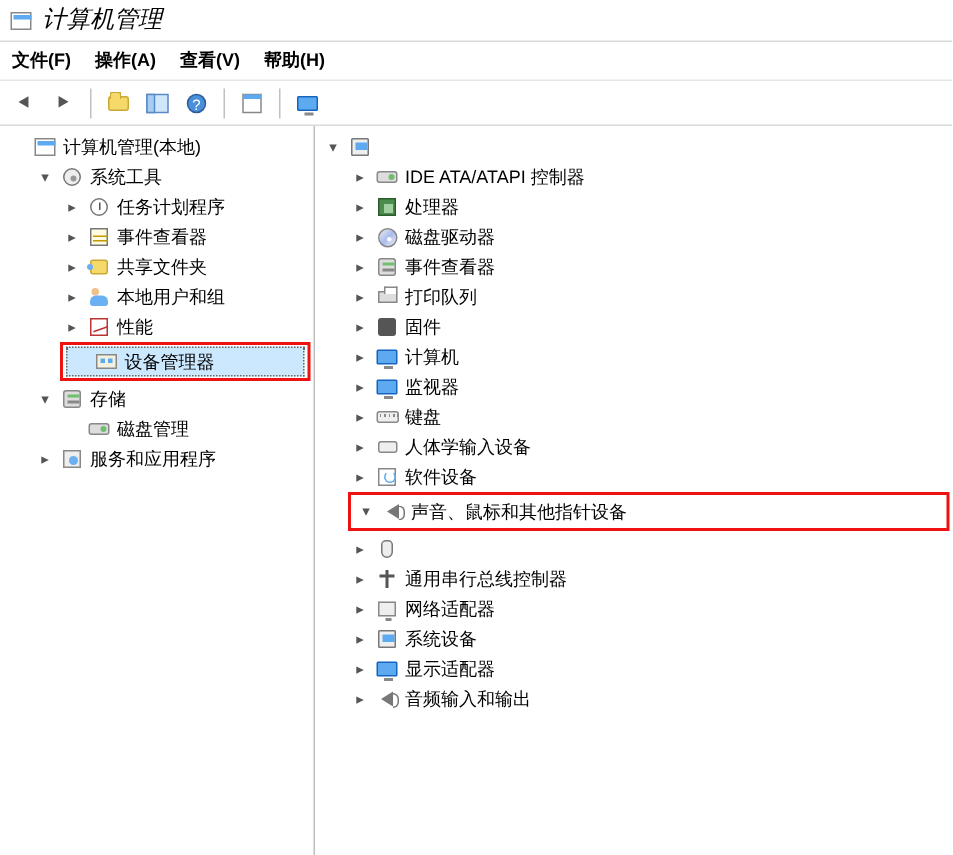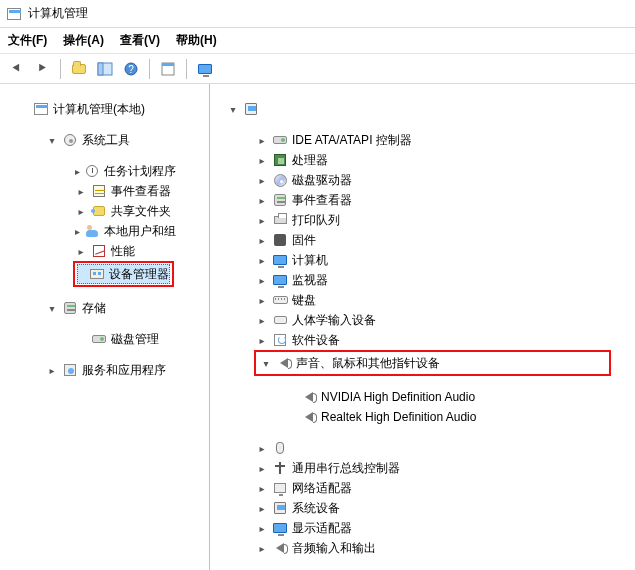--- a/index.html
+++ b/index.html
@@ -15,21 +15,21 @@
   }
   .titlebar {
     display: flex;
     align-items: center;
     gap: 6px;
     padding: 4px 6px;
     background: #fff;
     border-bottom: 1px solid #d9d9d9;
     height: 28px;
   }
-  .titlebar .title { font-size: 12px; }
+  .titlebar .title { font-size: 16px; font-style: italic; }
   .menubar {
     display: flex;
     gap: 16px;
     padding: 4px 8px;
     height: 26px;
     align-items: center;
     border-bottom: 1px solid #e5e5e5;
   }
   .menu-item { cursor: default; font-weight: bold; }
   .toolbar {
@@ -55,21 +55,21 @@
     width: 210px;
     border-right: 1px solid #c0c0c0;
     padding: 4px 2px;
     overflow: auto;
   }
   .right-pane {
     flex: 1;
     padding: 4px 2px;
     overflow: auto;
   }
-  .tree ul { list-style: none; margin: 11px; padding-left: 18px; }
+  .tree ul { list-style: none; margin: 0; padding-left: 18px; }
   .tree > ul { padding-left: 2px; }
   .tree li { margin: 0; }
   .node {
     display: flex;
     align-items: center;
     height: 20px;
     gap: 4px;
     padding: 0 2px;
     white-space: nowrap;
   }
@@ -431,40 +431,20 @@
           <li>
             <div class="hl-red">
               <div class="node">
                 <span class="chev">▾</span>
                 <span class="icon">
                     <span class="ic-speaker"></span>
                   </span>
                 <span>声音、鼠标和其他指针设备</span>
               </div>
             </div>
-            <ul>
-              <li>
-                  <div class="node">
-                <span class="chev blank">▸</span>
-                <span class="icon">
-                      <span class="ic-speaker"></span>
-                    </span>
-                <span>NVIDIA High Definition Audio</span>
-                  </div>
-                </li>
-              <li>
-                  <div class="node">
-                <span class="chev blank">▸</span>
-                <span class="icon">
-                      <span class="ic-speaker"></span>
-                    </span>
-                <span>Realtek High Definition Audio</span>
-                  </div>
-                </li>
-            </ul>
           </li>
           <li>
               <div class="node">
             <span class="chev">▸</span>
             <span class="icon">
                   <span class="ic-mouse"></span>
                 </span>
               </div>
             </li>
           <li>

